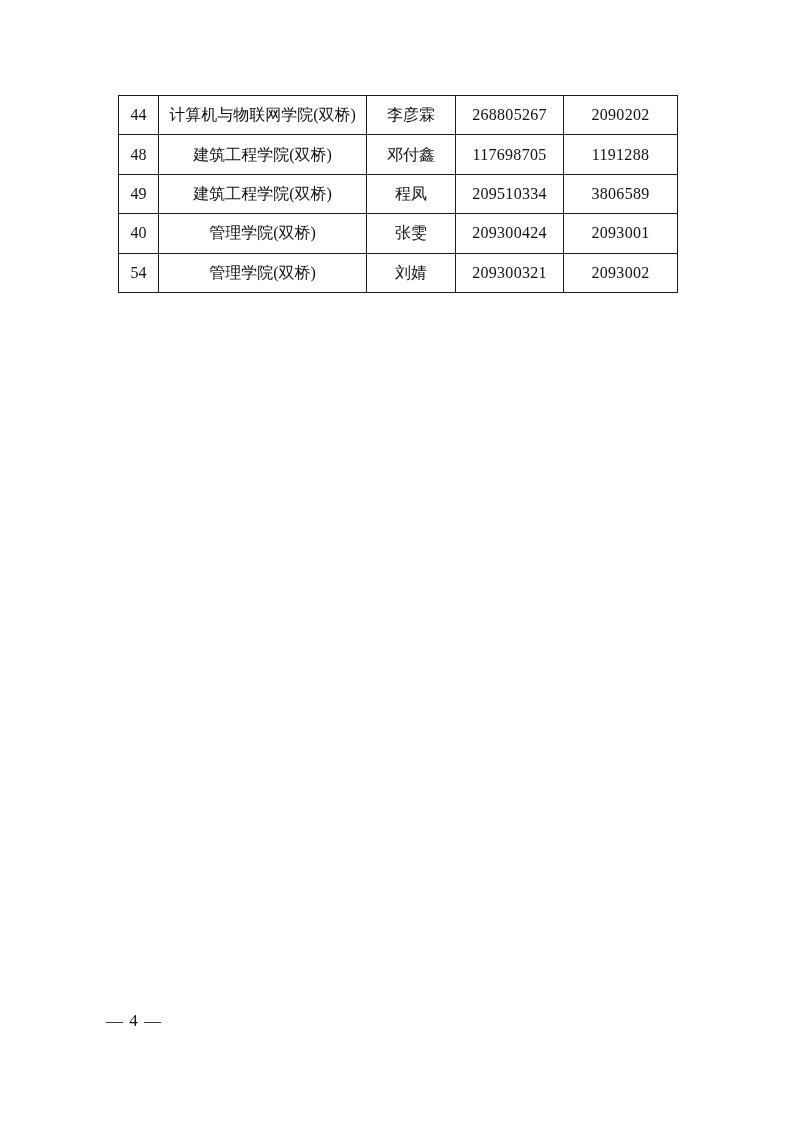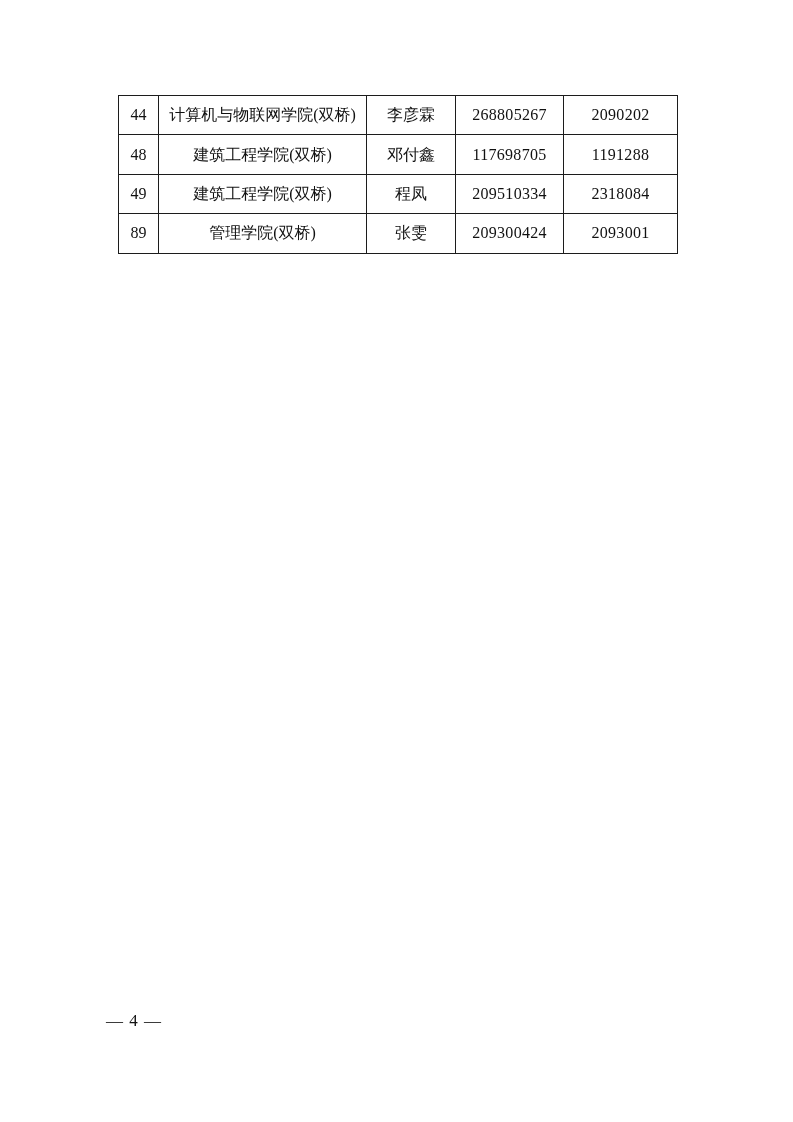--- a/index.html
+++ b/index.html
@@ -75,27 +75,34 @@
           <td class="col-college">建筑工程学院(双桥)</td>
           <td class="col-name">邓付鑫</td>
           <td class="col-id">117698705</td>
           <td class="col-class">1191288</td>
         </tr>
         <tr>
           <td class="col-num">49</td>
           <td class="col-college">建筑工程学院(双桥)</td>
           <td class="col-name">程凤</td>
           <td class="col-id">209510334</td>
-          <td class="col-class">2318084</td>
+          <td class="col-class">3806589</td>
         </tr>
         <tr>
-          <td class="col-num">89</td>
+          <td class="col-num">40</td>
           <td class="col-college">管理学院(双桥)</td>
           <td class="col-name">张雯</td>
           <td class="col-id">209300424</td>
           <td class="col-class">2093001</td>
+        </tr>
+        <tr>
+          <td class="col-num">54</td>
+          <td class="col-college">管理学院(双桥)</td>
+          <td class="col-name">刘婧</td>
+          <td class="col-id">209300321</td>
+          <td class="col-class">2093002</td>
         </tr>
       </tbody>
   </table>
 
   <div class="page-number">— 4 —</div>
 
 </div>
 
 </body></html>

